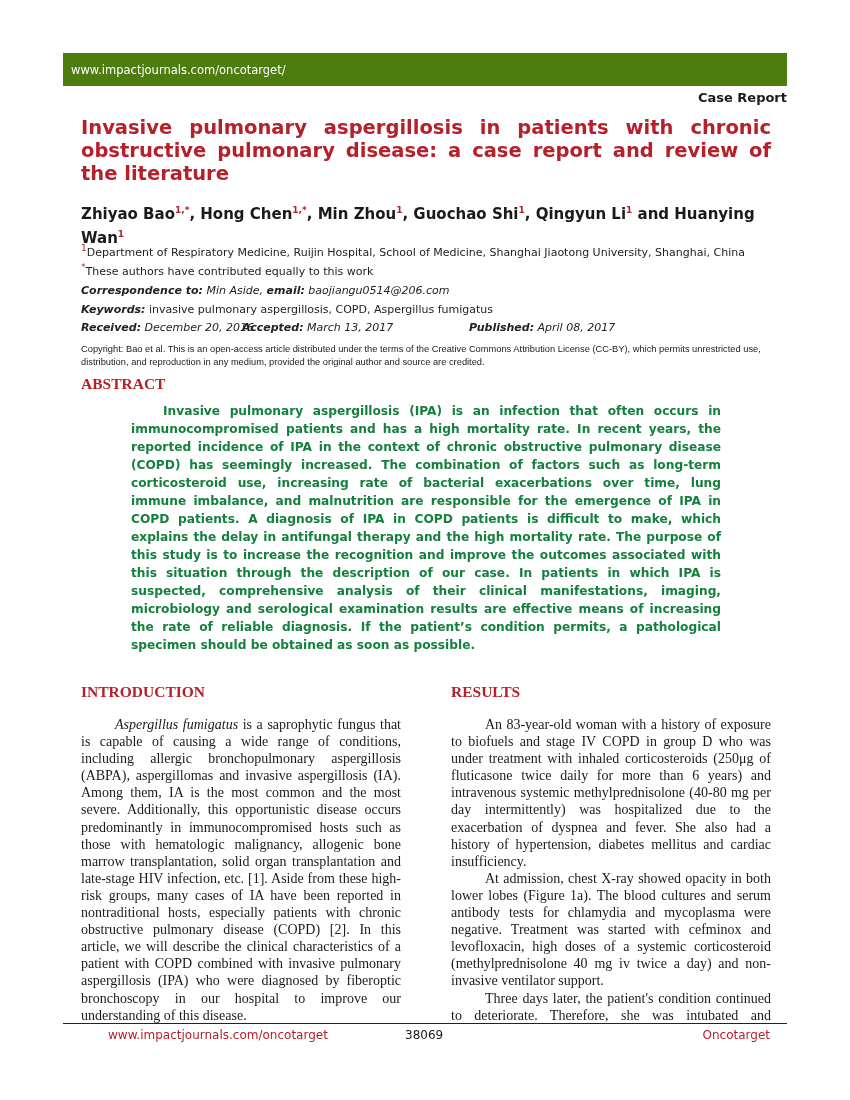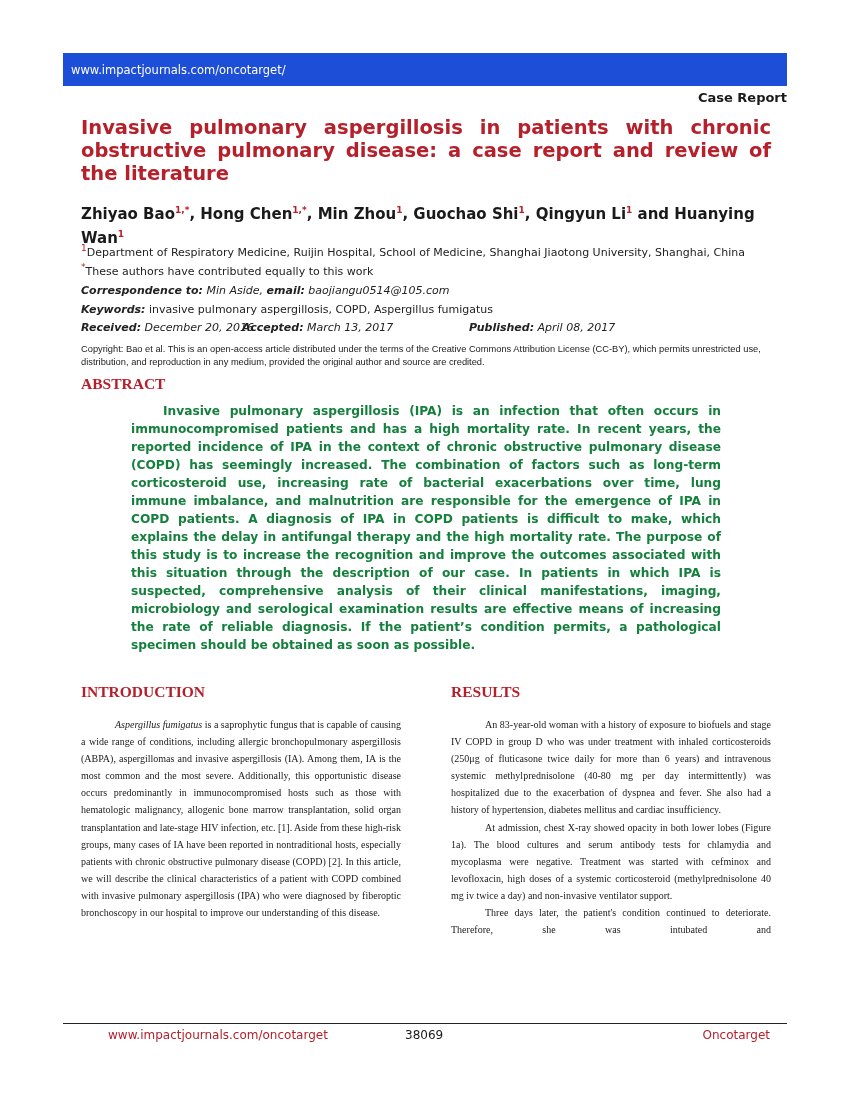--- a/index.html
+++ b/index.html
@@ -1,31 +1,31 @@
 <!DOCTYPE html>
 <html><head>
 <meta charset="utf-8">
 <style>
   html, body { margin:0; padding:0; background:#fff; }
   body { width:850px; height:1100px; position:relative; overflow:hidden; font-family:"DejaVu Sans", sans-serif; color:#1a1a1a; }
-  .header-bar { position:absolute; left:63px; top:53px; width:724px; height:33px; background:#1d4ed8; color:#fff; display:flex; align-items:center; justify-content:space-between; box-sizing:border-box; padding:0 8px 0 8px; }
+  .header-bar { position:absolute; left:63px; top:53px; width:724px; height:33px; background:#4d7c0f; color:#fff; display:flex; align-items:center; justify-content:space-between; box-sizing:border-box; padding:0 8px 0 8px; }
   .header-url { font-size:11.5px; font-family:"DejaVu Sans", sans-serif; }
   .header-citation { font-size:13.5px; font-weight:bold; font-family:"DejaVu Sans", sans-serif; letter-spacing:0.1px; }
   .article-type { position:absolute; right:63px; top:90px; font-size:13px; font-weight:bold; color:#1a1a1a; }
   .title { position:absolute; left:81px; top:116px; width:690px; font-size:19.5px; line-height:23px; font-weight:bold; color:#b5202b; text-align:justify; text-align-last:left; }
   .authors { position:absolute; left:81px; top:200px; width:690px; font-size:15px; line-height:20px; font-weight:bold; color:#1a1a1a; }
   .authors sup { color:#b5202b; font-size:9px; font-weight:bold; }
   .affil { position:absolute; left:81px; font-size:11px; color:#222; }
   .affil sup { color:#b5202b; font-size:9px; }
   .meta { position:absolute; left:81px; font-size:11px; color:#222; font-style:italic; }
   .meta b { font-weight:bold; }
   .copyright { position:absolute; left:81px; top:343px; width:690px; font-size:9.3px; line-height:13px; color:#222; font-family:"Liberation Sans", sans-serif; }
   .sec-head { position:absolute; font-family:"Liberation Serif", serif; font-weight:bold; color:#b5202b; font-size:15.5px; }
   .abstract-body { position:absolute; left:131px; top:402px; width:590px; font-size:12.2px; line-height:18px; font-weight:bold; color:#15803d; text-align:justify; text-indent:32px; }
-  .col { position:absolute; width:320px; font-family:"Liberation Serif", serif; font-size:10px; line-height:17.1px; color:#1a1a1a; text-align:justify; }
+  .col { position:absolute; width:320px; font-family:"Liberation Serif", serif; font-size:14px; line-height:17.1px; color:#1a1a1a; text-align:justify; }
   .col p { margin:0; text-indent:34px; }
   .footer-line { position:absolute; left:63px; top:1023px; width:724px; height:1px; background:#222; }
   .footer-left { position:absolute; left:63px; top:1028px; font-size:12px; color:#b5202b;margin-left:45px; }
   .footer-center { position:absolute; left:405px; top:1028px; font-size:12px; color:#1a1a1a; }
   .footer-right { position:absolute; right:80px; top:1028px; font-size:12px; color:#b5202b; }
 </style>
 </head>
 <body>
 
 <div class="header-bar">
@@ -48,21 +48,21 @@
   <sup>1</sup><span>Department of Respiratory Medicine, Ruijin Hospital, School of Medicine, Shanghai Jiaotong University, Shanghai, China</span>
 </div>
 <div class="affil" style="top:262px;">
   <sup>*</sup><span>These authors have contributed equally to this work</span>
 </div>
 
 <div class="meta" style="top:284px;">
   <b>Correspondence to:</b>
   <span>Min Aside,</span>
   <b>email:</b>
-  <span>baojiangu0514@105.com</span>
+  <span>baojiangu0514@206.com</span>
 </div>
 <div class="meta" style="top:303px;">
   <b>Keywords:</b>
   <span style="font-style:normal;">invasive pulmonary aspergillosis, COPD, Aspergillus fumigatus</span>
 </div>
 <div class="meta" style="top:321px; width:690px;">
   <span style="position:absolute; left:0; white-space:nowrap;"><b>Received:</b> <span>December 20, 2016</span></span>
   <span style="position:absolute; left:161px; white-space:nowrap;"><b>Accepted:</b> <span>March 13, 2017</span></span>
   <span style="position:absolute; left:388px; white-space:nowrap;"><b>Published:</b> <span>April 08, 2017</span></span>
 </div>

